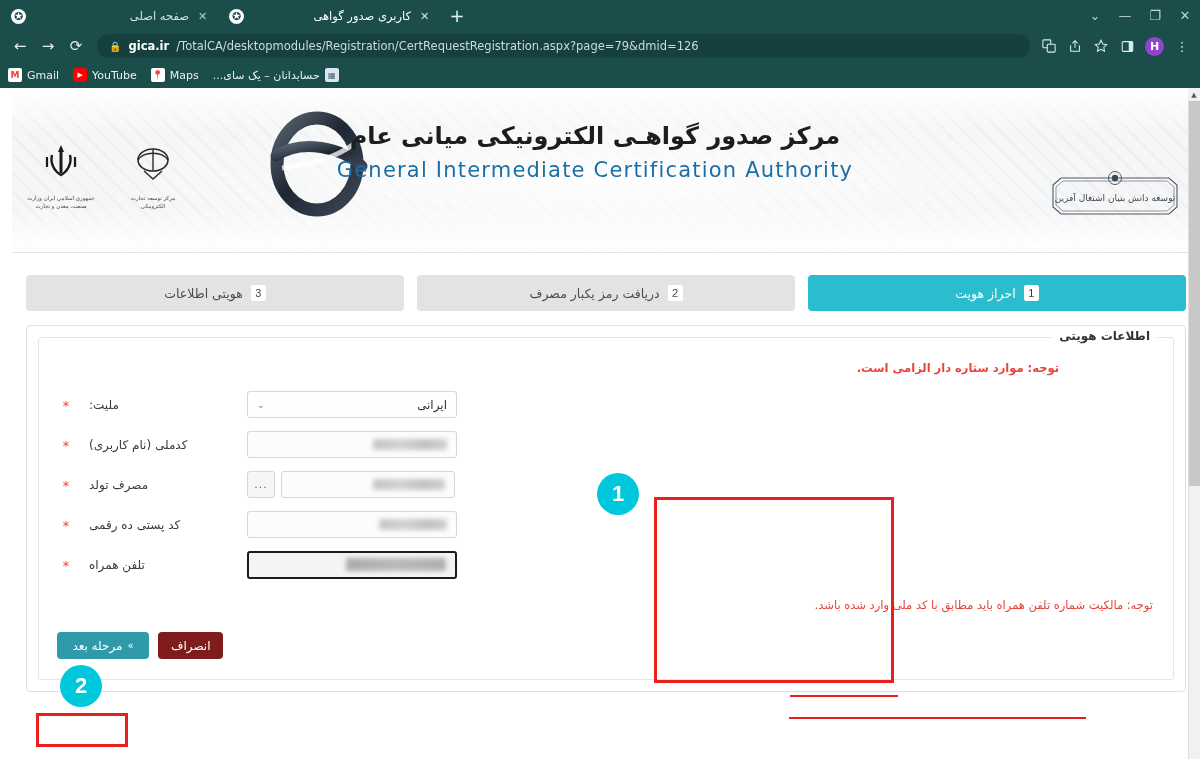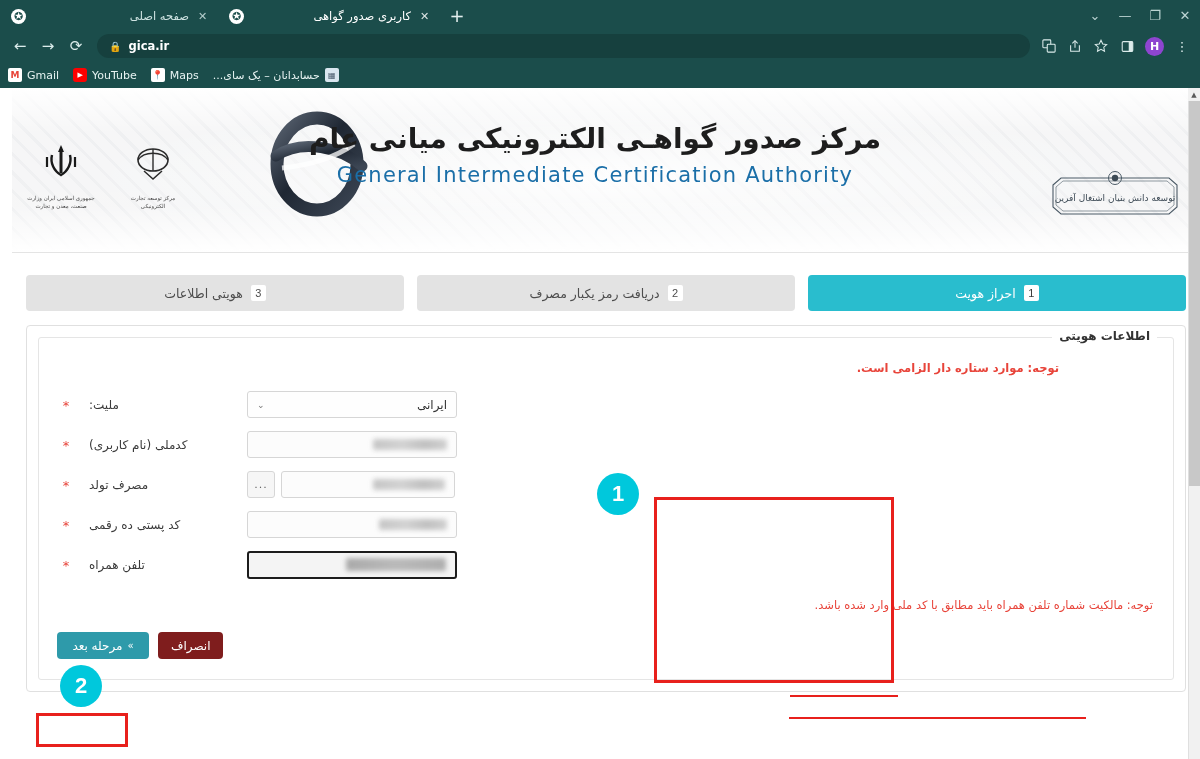--- a/index.html
+++ b/index.html
@@ -119,21 +119,21 @@
     opacity: .92;
   }
   .hdr-fade {
     position: absolute; inset: 0;
     background: linear-gradient(to bottom, #ffffff 0%, rgba(255,255,255,.25) 28%, rgba(255,255,255,.3) 72%, #ffffff 100%);
   }
   .hdr-inner { position: relative; height: 100%; }
 
   .title-wrap { position: absolute; right: 275px; top: 34px; text-align: center; width: 660px; }
   .site-title-fa {
-    font-size: 28px; font-weight: bold; color: #1d1d1d; direction: rtl;
+    font-size: 24px; font-weight: bold; color: #1d1d1d; direction: rtl;
     letter-spacing: .5px; white-space: nowrap;
   }
   .site-title-en {
     font-size: 21px; color: #1b6fa8; direction: ltr; margin-top: 8px;
     letter-spacing: 1.2px; white-space: nowrap; font-weight: 500;
   }
 
   .gica-mark {
     position: absolute; right: 828px; top: 20px; width: 110px; height: 112px;
   }
@@ -293,20 +293,21 @@
   </div>
 
   <div class="toolbar">
     <div class="nav-btn">←</div>
     <div class="nav-btn">→</div>
     <div class="nav-btn">⟳</div>
 
     <div class="omnibox">
       <span class="lock">🔒</span>
       <span class="url-host">gica.ir</span>
+      <span class="url-path">/TotalCA/desktopmodules/Registration/CertRequestRegistration.aspx?page=79&amp;dmid=126</span>
     </div>
 
     <div class="tb-icons">
       <div class="tb-icon">
         <svg width="14" height="14" viewBox="0 0 16 16" fill="none" stroke="#dceceb" stroke-width="1.2">
           <rect x="1" y="1" width="9" height="9" rx="1"></rect>
             <rect x="6" y="6" width="9" height="9" rx="1" fill="#1b4d4b"></rect>
         </svg>
       </div>
       <div class="tb-icon">

